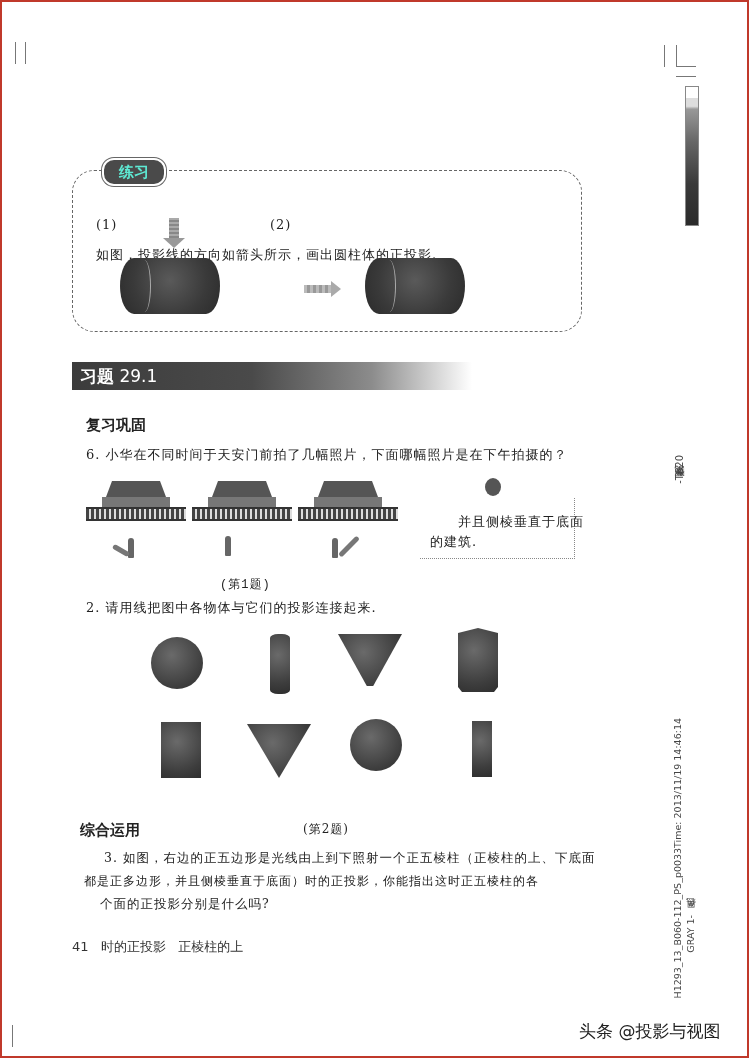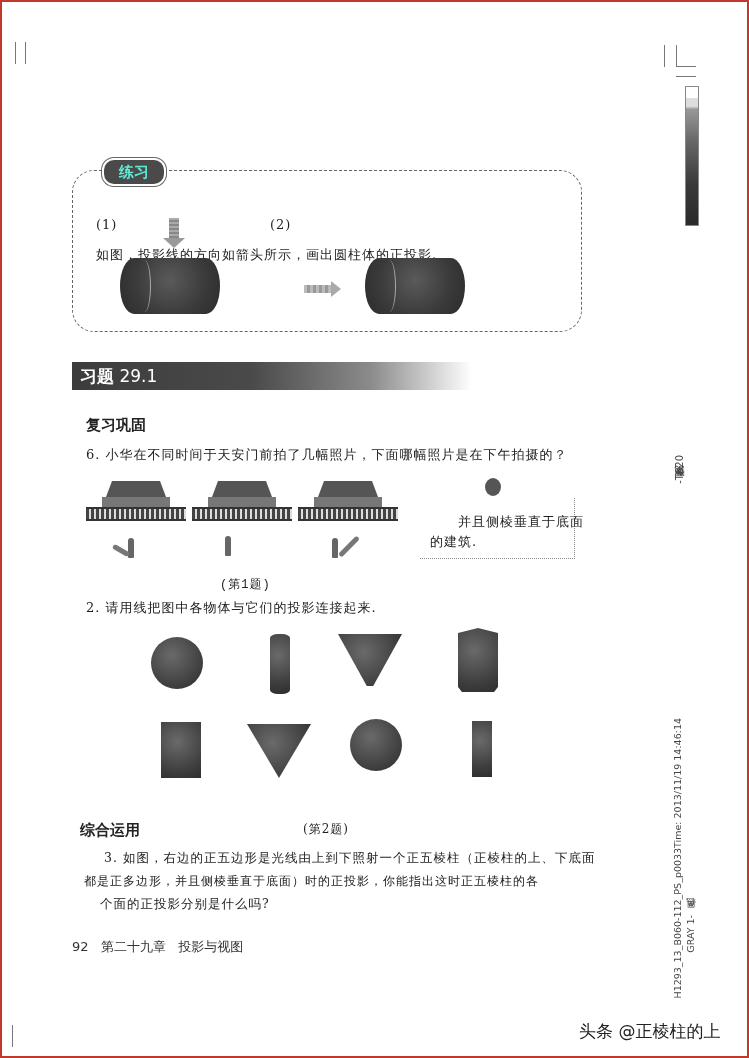--- a/index.html
+++ b/index.html
@@ -120,22 +120,22 @@
 <div class="shape" style="left:472px;top:721px;width:20px;height:56px;border-radius:0;"></div>
 
 <div class="abs text" style="left:303px;top:790px;font-size:12px;margin-top:31px;">(第2题)</div>
 
 <div class="abs sec" style="left:80px;top:821px;">综合运用</div>
 <div class="abs text" style="left:104px;top:850px;font-size:12.5px;">3. 如图，右边的正五边形是光线由上到下照射一个正五棱柱（正棱柱的上、下底面</div>
 <div class="abs text" style="left:84px;top:873px;font-size:12px;">都是正多边形，并且侧棱垂直于底面）时的正投影，你能指出这时正五棱柱的各</div>
 <div class="abs text" style="left:100px;top:896px;font-size:12.5px;">个面的正投影分别是什么吗?</div>
 
 <div class="abs footer" style="left:72px;top:938px;">
-  <span>92</span>
-  &nbsp;&nbsp;<span>第二十九章</span>
-  &nbsp;&nbsp;<span>投影与视图</span>
+  <span>41</span>
+  &nbsp;&nbsp;<span>时的正投影</span>
+  &nbsp;&nbsp;<span>正棱柱的上</span>
 </div>
 
 <div class="side-text" style="left:673px;top:455px;">数学九下-T620</div>
 <div class="side-text" style="left:672px;top:718px;font-size:9.5px;">H1293_13_B060-112_PS_p0033Time: 2013/11/19 14:46:14</div>
 <div class="side-text" style="left:685px;top:915px;font-size:9.5px;">GRAY    1-黑色</div>
 
-<div class="abs wm" style="left:579px;top:1020px;">头条 @正棱柱的上</div>
+<div class="abs wm" style="left:579px;top:1020px;">头条 @投影与视图</div>
 
 </body></html>

